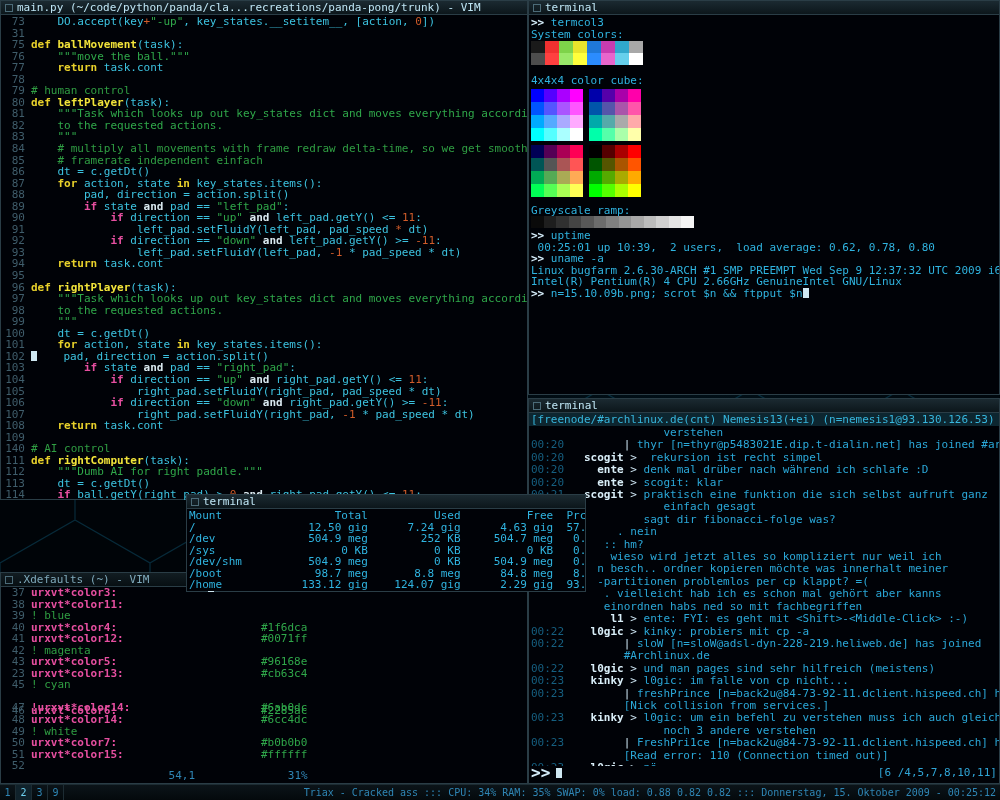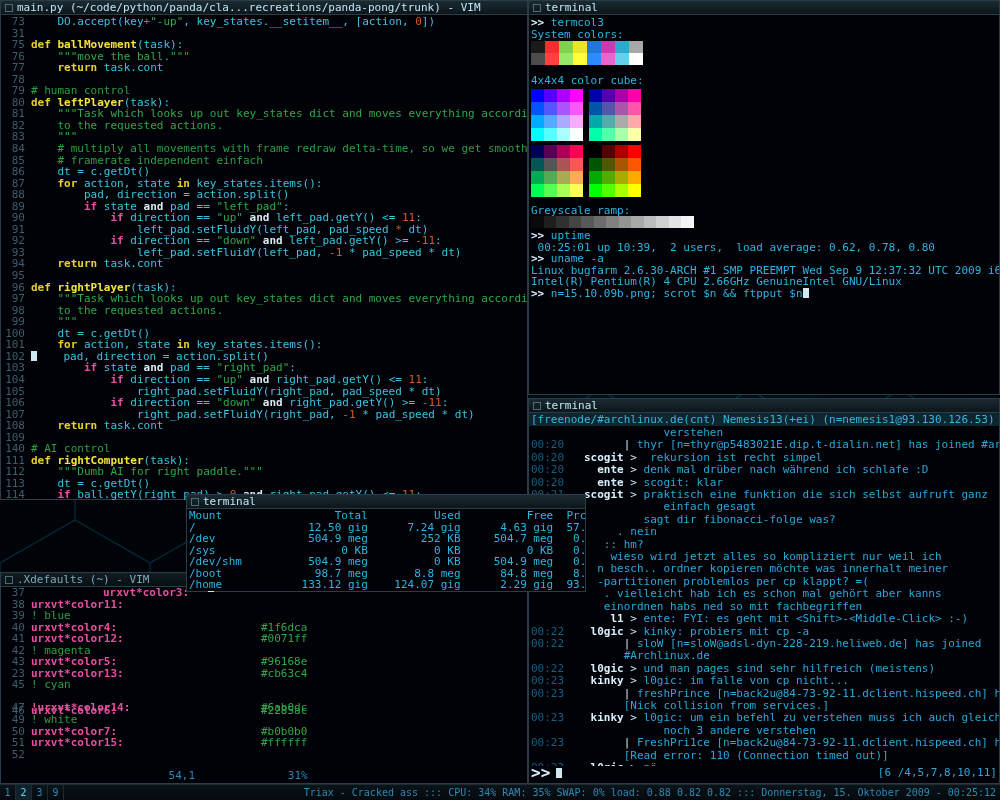--- a/index.html
+++ b/index.html
@@ -148,31 +148,32 @@
         <div class="vline"><span class="ln">114</span><span class="kw2">    if</span><span class="plain"> ball.getY(right_pad) &gt; </span><span class="num">0</span><span class="bold"> and</span><span class="plain"> right_pad.getY() &lt;= </span><span class="num">11</span><span class="plain">:</span></div>
       </div>
   </div>
 
   <div class="win" style="left:0;top:572px;width:528px;height:212px;">
     <div class="title inactive" style="margin-top:0;">
       <span class="tbox"></span>
       <span>.Xdefaults (~) - VIM</span>
     </div>
     <div class="body" id="vim-xd-body" style="height:182px;">
-        <div class="vline"><span class="ln">37</span><span class="kw2" style="display: inline-block; width: 230px; text-align: center;">urxvt*color3:</span><span class="str"></span></div>
+        <div class="vline"><span class="ln">37</span><span class="kw2" style="display: inline-block; width: 230px;">urxvt*color3:</span><span class="str"></span></div>
         <div class="vline"><span class="ln">38</span><span class="kw2" style="display: inline-block; width: 230px;">urxvt*color11:</span><span class="str"></span></div>
         <div class="vline"><span class="ln">39</span><span class="cmt" style="display: inline-block; width: 230px;">! blue</span><span class="str"></span></div>
         <div class="vline"><span class="ln">40</span><span class="kw2" style="display: inline-block; width: 230px;">urxvt*color4:</span><span class="str">#1f6dca</span></div>
         <div class="vline"><span class="ln">41</span><span class="kw2" style="display: inline-block; width: 230px;">urxvt*color12:</span><span class="str">#0071ff</span></div>
         <div class="vline"><span class="ln">42</span><span class="cmt" style="display: inline-block; width: 230px;">! magenta</span><span class="str"></span></div>
         <div class="vline"><span class="ln">43</span><span class="kw2" style="display: inline-block; width: 230px;">urxvt*color5:</span><span class="str">#96168e</span></div>
         <div class="vline"><span class="ln">23</span><span class="kw2" style="display: inline-block; width: 230px;">urxvt*color13:</span><span class="str">#cb63c4</span></div>
         <div class="vline"><span class="ln">45</span><span class="cmt" style="display: inline-block; width: 230px;">! cyan</span><span class="str"></span></div>
         <div class="vline"><span class="ln">46</span><span class="kw2" style="display: inline-block; width: 230px; margin-top: 14px;">urxvt*color6:</span><span class="str">#2285ac</span></div>
         <div class="vline"><span class="ln">47</span><span class="kw2" style="display: inline-block; width: 230px;">!urxvt*color14:</span><span class="str">#6ab0dc</span></div>
+        <div class="vline"><span class="ln">48</span><span class="kw2" style="display: inline-block; width: 230px;">urxvt*color14:</span><span class="str">#6cc4dc</span></div>
         <div class="vline"><span class="ln">49</span><span class="cmt" style="display: inline-block; width: 230px;">! white</span><span class="str"></span></div>
         <div class="vline"><span class="ln">50</span><span class="kw2" style="display: inline-block; width: 230px;">urxvt*color7:</span><span class="str">#b0b0b0</span></div>
         <div class="vline"><span class="ln">51</span><span class="kw2" style="display: inline-block; width: 230px;">urxvt*color15:</span><span class="str">#ffffff</span></div>
         <div class="vline"><span class="ln">52</span><span class="kw2" style="display: inline-block; width: 230px;"></span><span class="str"></span></div>
       </div>
     <div class="status" style="position:absolute;left:2px;bottom:1px;">                         54,1              31%</div>
   </div>
 
   <div class="win" style="left:528px;top:0;width:472px;height:395px;">
     <div class="title">

